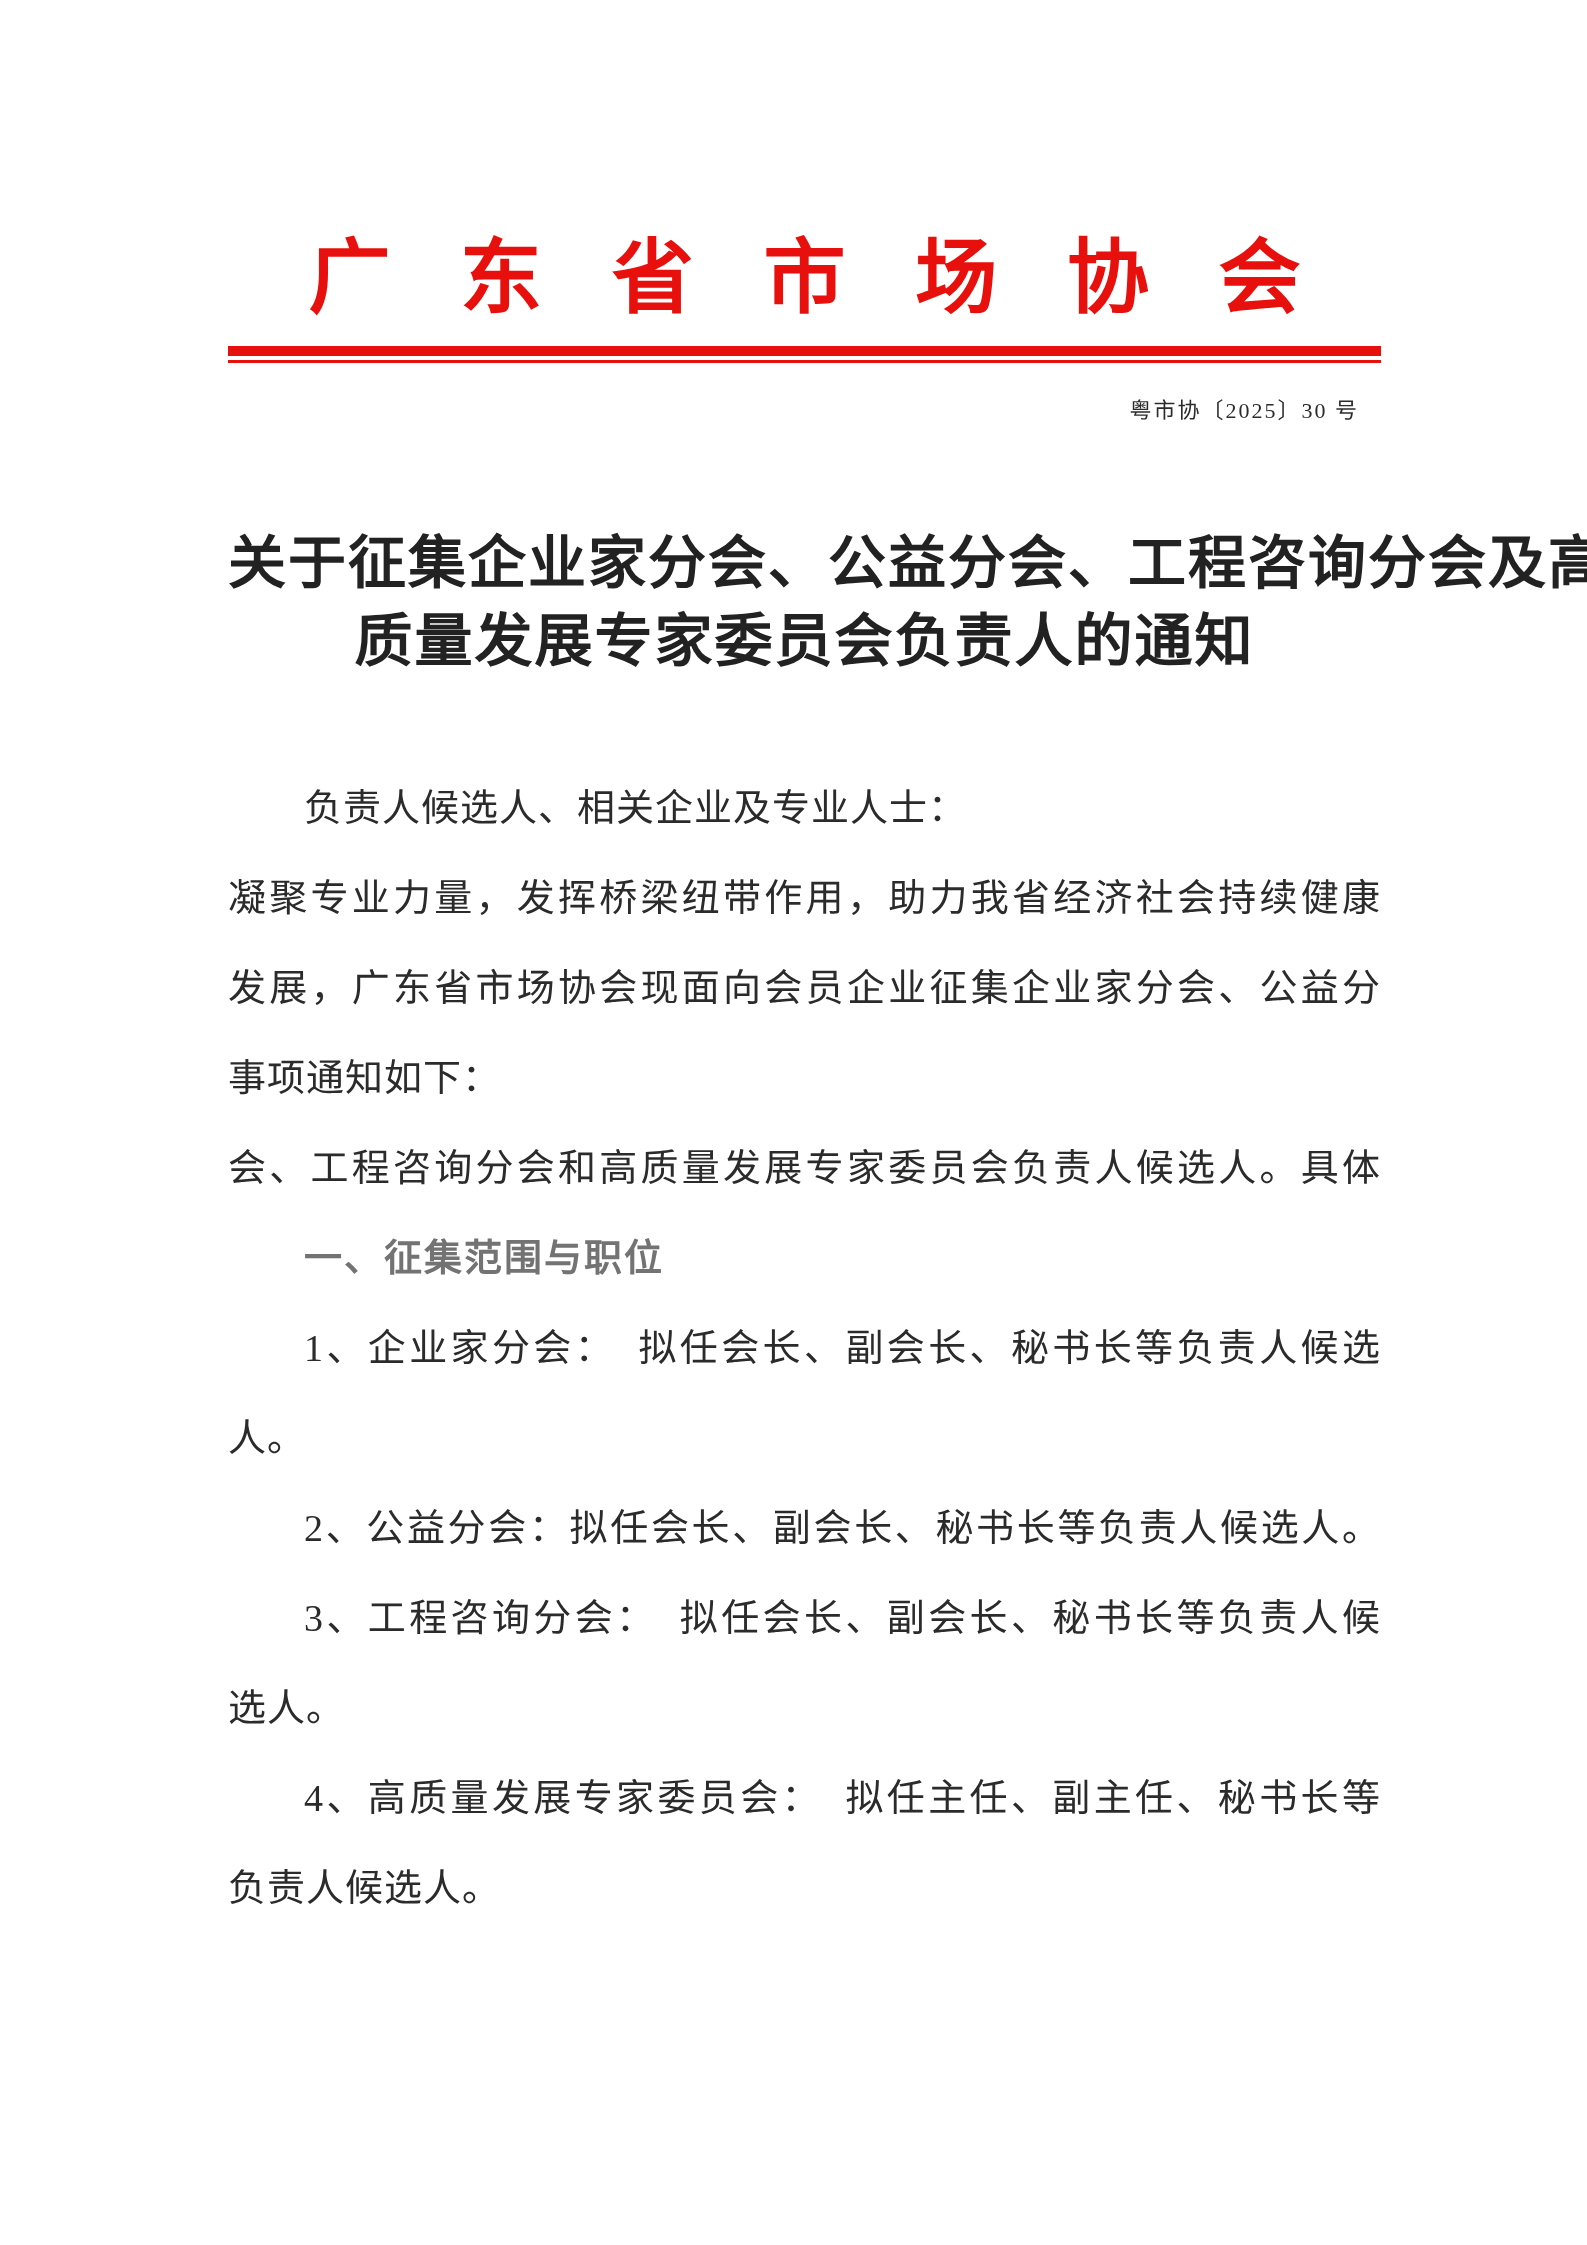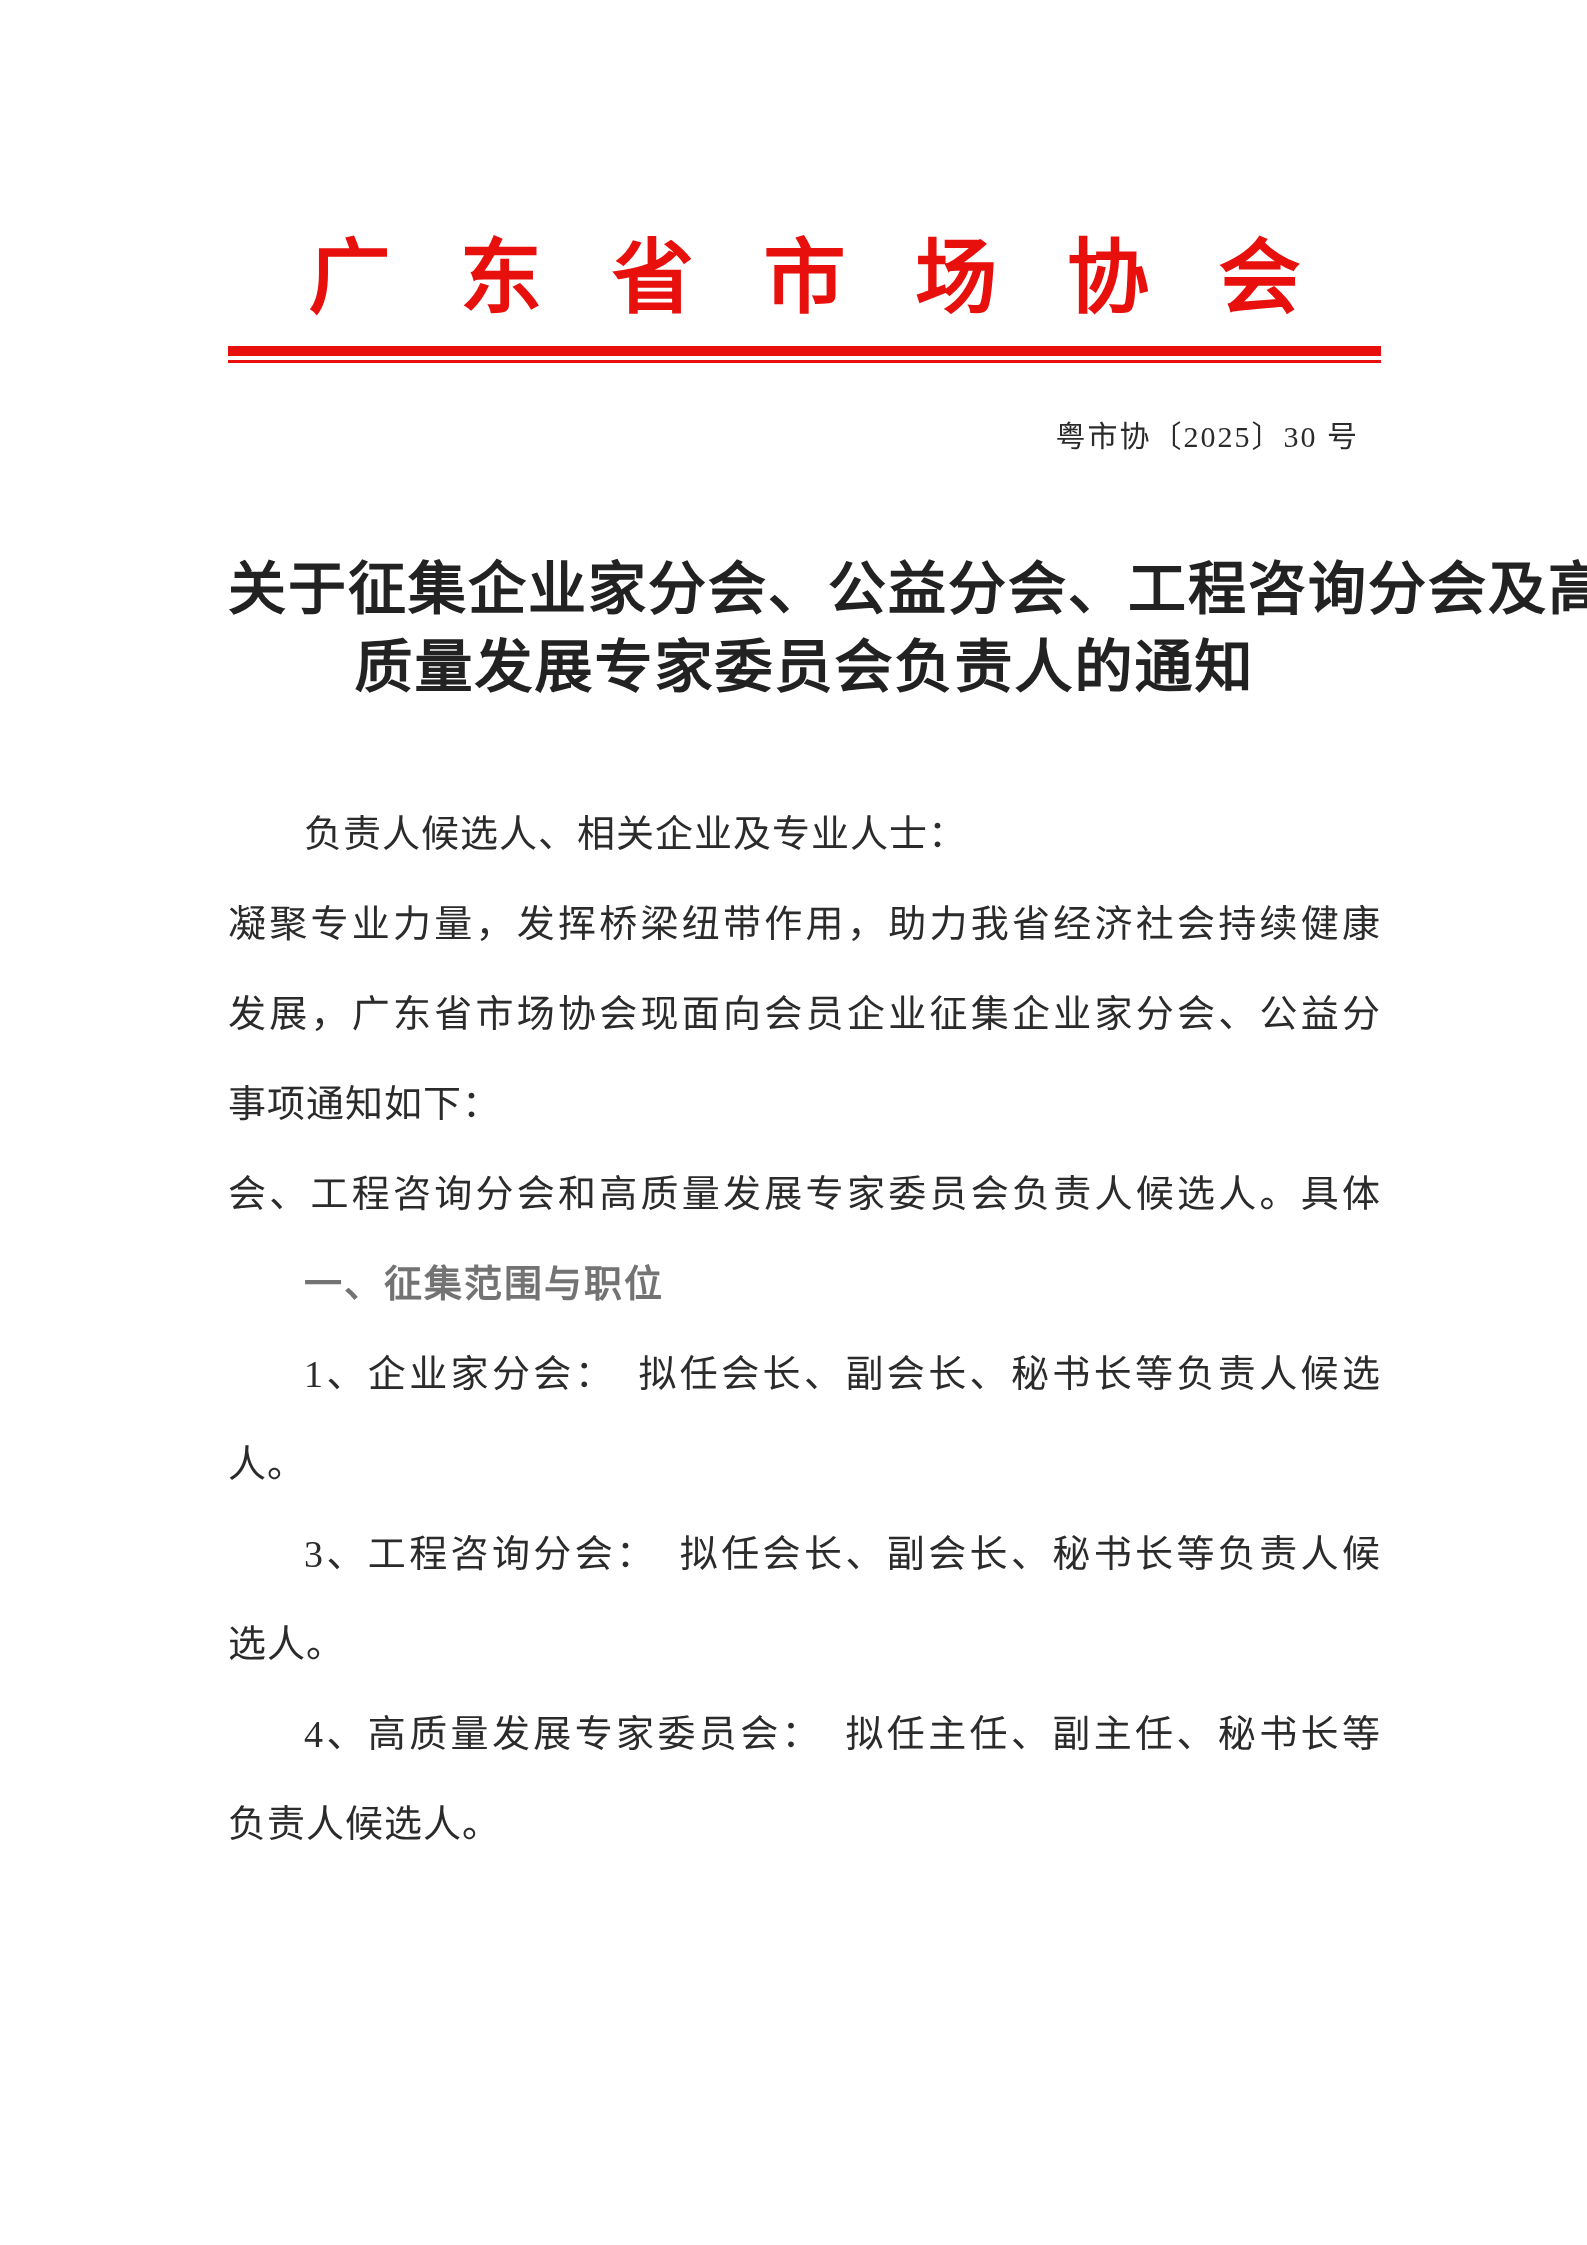--- a/index.html
+++ b/index.html
@@ -31,24 +31,24 @@
     text-indent: 0.85em; 
     white-space: nowrap;
     font-family: "Liberation Serif", "DejaVu Serif", serif;
   }
   .red-rule { margin-top: 16px; }
   .red-rule .rule-thick { height: 10px; background: #e8100c; }
   .red-rule .rule-gap   { height: 4px;  background: transparent; }
   .red-rule .rule-thin  { height: 3px;  background: #e8100c; }
 
   .doc-number {
-    margin-top: 52px;
+    margin-top: 26px;
     height: 44px;
     line-height: 44px;
-    font-size: 30px;
+    font-size: 22px;
     color: #2b2b2b;
     text-align: right;
     padding-right: 22px;
     letter-spacing: 2px;
   }
 
   
   .doc-title {
     margin-top: 92px;
     text-align: center;
@@ -107,20 +107,21 @@
 
     <main class="body-text">
       <div class="line indent">负责人候选人、相关企业及专业人士：</div>
       <div class="line fill">凝聚专业力量，发挥桥梁纽带作用，助力我省经济社会持续健康</div>
       <div class="line fill">发展，广东省市场协会现面向会员企业征集企业家分会、公益分</div>
       <div class="line">事项通知如下：</div>
       <div class="line fill">会、工程咨询分会和高质量发展专家委员会负责人候选人。具体</div>
       <div class="line indent bold">一、征集范围与职位</div>
       <div class="line indent fill">1、企业家分会：　拟任会长、副会长、秘书长等负责人候选</div>
       <div class="line">人。</div>
+      <div class="line indent fill">2、公益分会：拟任会长、副会长、秘书长等负责人候选人。</div>
       <div class="line indent fill">3、工程咨询分会：　拟任会长、副会长、秘书长等负责人候</div>
       <div class="line">选人。</div>
       <div class="line indent fill">4、高质量发展专家委员会：　拟任主任、副主任、秘书长等</div>
       <div class="line">负责人候选人。</div>
     </main>
 
   </div>
 </div>
 
 </body></html>

